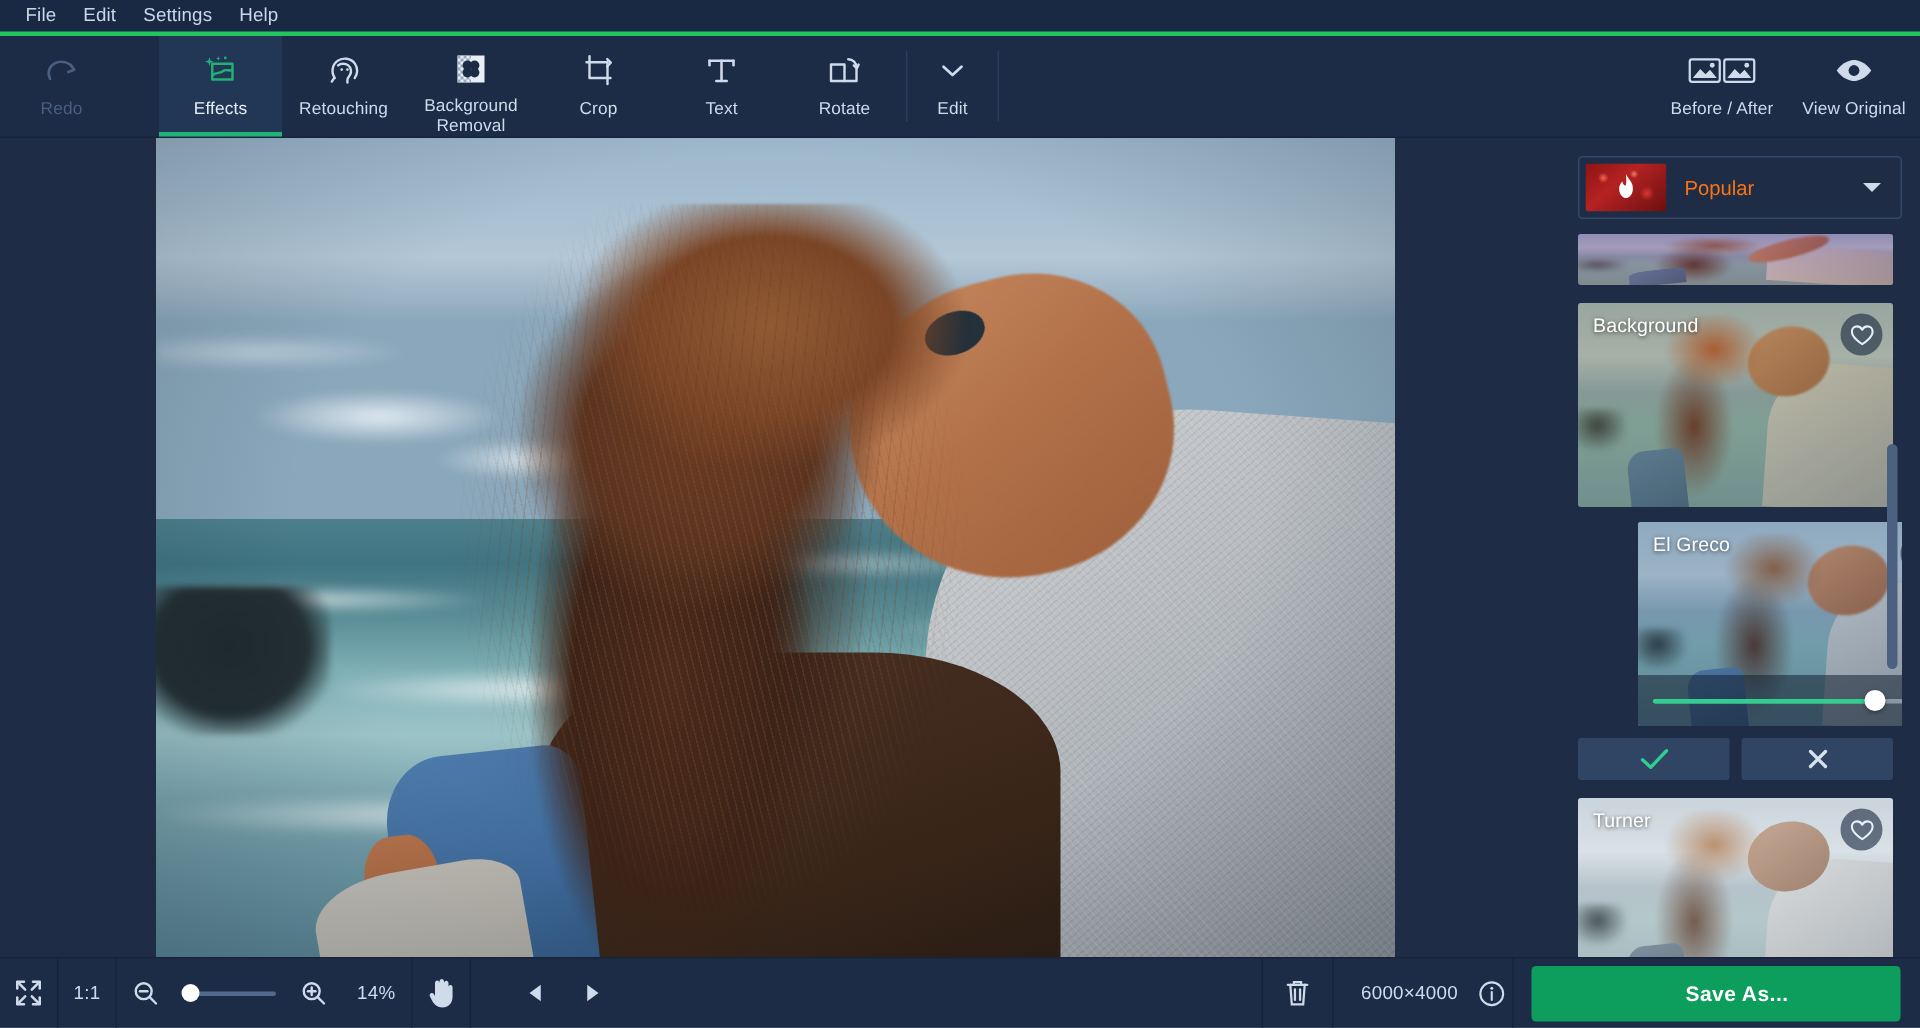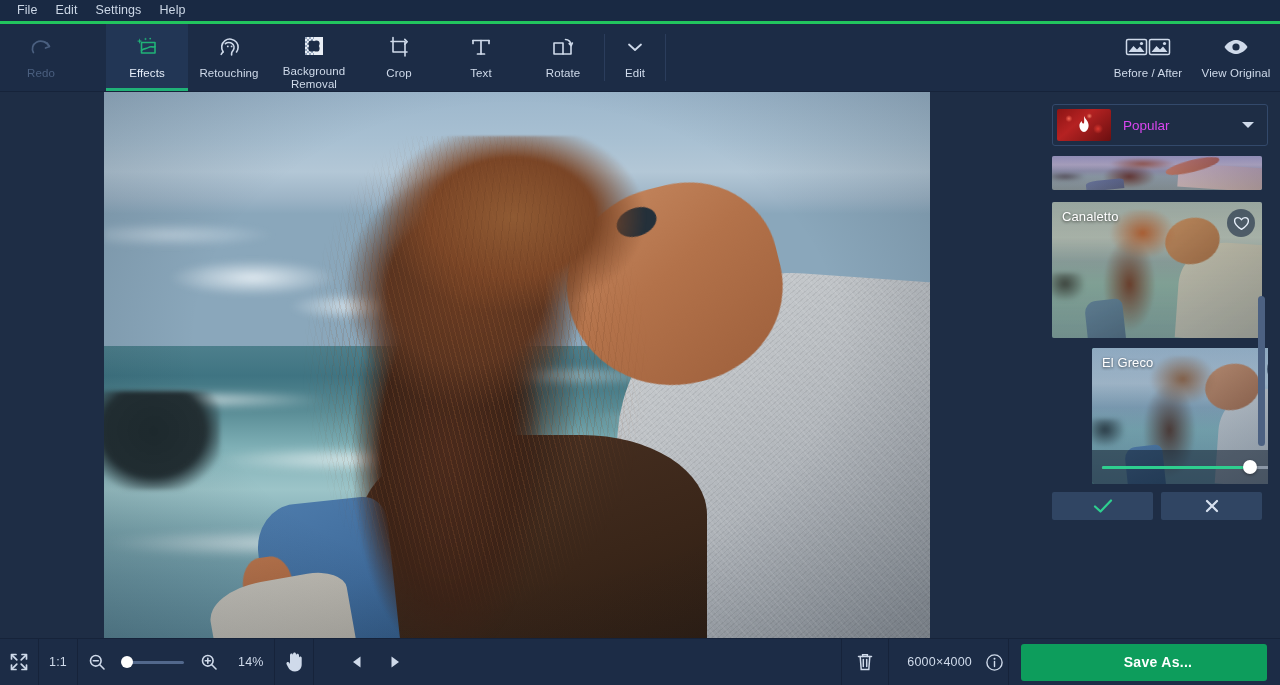--- a/index.html
+++ b/index.html
@@ -180,21 +180,21 @@
   }
   .dd-thumb {
     width:54px; height:32px; border-radius:2px; flex:none;
     background:
       radial-gradient(circle 5px at 22% 30%, rgba(255,110,90,.9), rgba(255,110,90,0) 70%),
       radial-gradient(circle 7px at 76% 62%, rgba(230,60,50,.85), rgba(230,60,50,0) 70%),
       radial-gradient(circle 4px at 60% 22%, rgba(255,150,120,.8), rgba(255,150,120,0) 70%),
       linear-gradient(140deg,#8c1414 0%, #b52222 40%, #6b0f10 100%);
     display:flex; align-items:center; justify-content:center; position:relative;
   }
-  .dd-label { flex:1; font-size:13.5px; padding-left:12px; color:#d946ef; }
+  .dd-label { flex:1; font-size:13.5px; padding-left:12px; color:#f97316; }
   .dd-caret { padding-right:8px; }
 
   .fx-list {
     flex:1; position:relative; margin-top:10px; overflow:hidden;
   }
   .fx-scroll { position:absolute; left:0; top:0; width:224px; }
   .fx-card {
     position:relative; width:210px; margin-bottom:10px; border-radius:2px; overflow:hidden;
   }
   .fx-card.partial { height:34px; margin-bottom:12px; }
@@ -503,21 +503,21 @@
             <div class="thumb">
               <div class="t-base"></div>
               <div class="t-rock"></div>
               <div class="t-sleeve"></div>
               <div class="t-arm"></div>
               <div class="t-hair" style="filter:blur(1px) saturate(1.6) hue-rotate(-8deg)"></div>
               <div class="t-denim"></div>
               <div class="tint-canaletto"></div>
               <div class="tint-canaletto2"></div>
             </div>
-            <div class="fx-name">Canaletto</div>
+            <div class="fx-name">Background</div>
             <div class="fx-heart">
               <svg width="17" height="15" viewBox="0 0 17 15" fill="none" stroke="#e6eef9" stroke-width="1.4" stroke-linejoin="round">
                 <path d="M8.5 13.4 C8.5 13.4 1.6 9.2 1.6 5.1 C1.6 3 3.2 1.6 5 1.6 C6.5 1.6 7.9 2.6 8.5 3.8 C9.1 2.6 10.5 1.6 12 1.6 C13.8 1.6 15.4 3 15.4 5.1 C15.4 9.2 8.5 13.4 8.5 13.4 Z"></path>
               </svg>
             </div>
           </div>
 
           <div class="fx-card card-sel" style="height:136px">
             <div class="thumb">
               <div class="t-base"></div>
@@ -548,20 +548,37 @@
                 <path d="M3 8.5 L8.5 13.5 L19 2.5"></path>
               </svg>
             </div>
             <div class="fx-btn">
               <svg width="16" height="16" viewBox="0 0 16 16" fill="none" stroke="#d7e1ef" stroke-width="2.2" stroke-linecap="round">
                 <path d="M3 3 L13 13 M13 3 L3 13"></path>
               </svg>
             </div>
           </div>
 
+          <div class="fx-card" style="height:136px">
+            <div class="thumb">
+              <div class="t-base" style="filter:saturate(.45) brightness(1.1)"></div>
+              <div class="t-rock"></div>
+              <div class="t-sleeve"></div>
+              <div class="t-arm" style="filter:saturate(.6)"></div>
+              <div class="t-hair" style="filter:blur(1px) brightness(1.25) saturate(.8)"></div>
+              <div class="t-denim" style="filter:saturate(.4)"></div>
+              <div class="tint-turner"></div>
+            </div>
+            <div class="fx-name">Turner</div>
+            <div class="fx-heart">
+              <svg width="17" height="15" viewBox="0 0 17 15" fill="none" stroke="#e6eef9" stroke-width="1.4" stroke-linejoin="round">
+                <path d="M8.5 13.4 C8.5 13.4 1.6 9.2 1.6 5.1 C1.6 3 3.2 1.6 5 1.6 C6.5 1.6 7.9 2.6 8.5 3.8 C9.1 2.6 10.5 1.6 12 1.6 C13.8 1.6 15.4 3 15.4 5.1 C15.4 9.2 8.5 13.4 8.5 13.4 Z"></path>
+              </svg>
+            </div>
+          </div>
 
         </div>
 
         <div class="vscroll" id="vscroll" style="height: 100%;">
           <div class="vthumb" id="vthumb" style="top: 140px; height: 150px;"></div>
         </div>
       </div>
 
     </div>
   </div>

